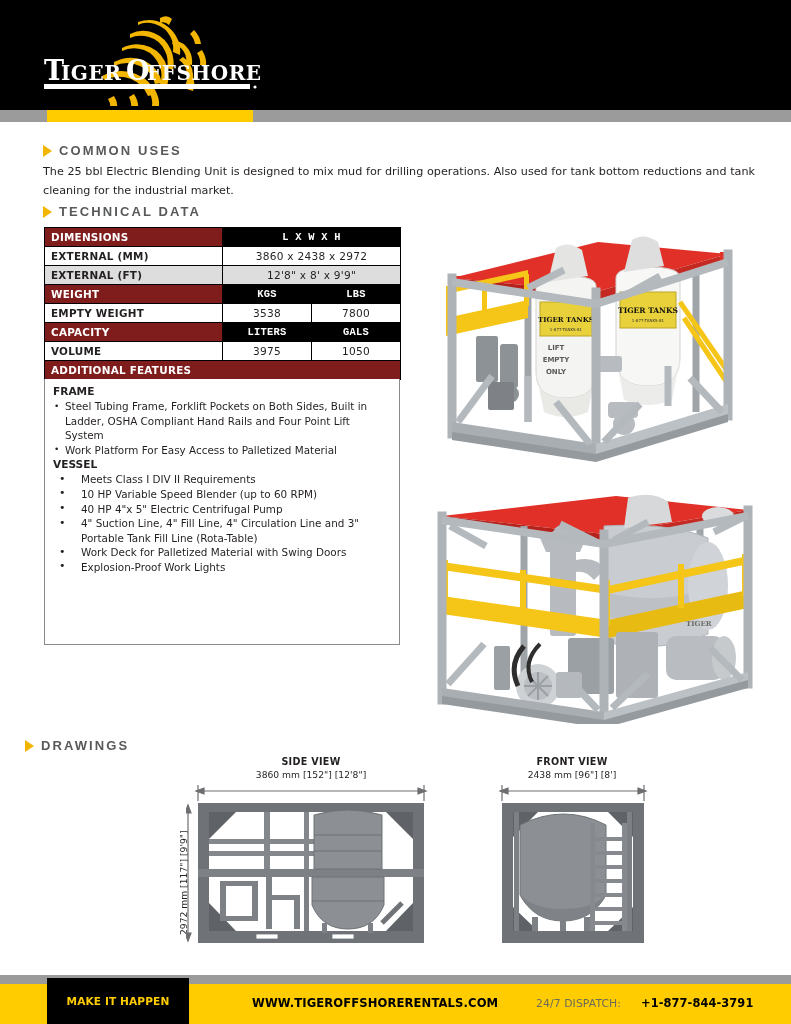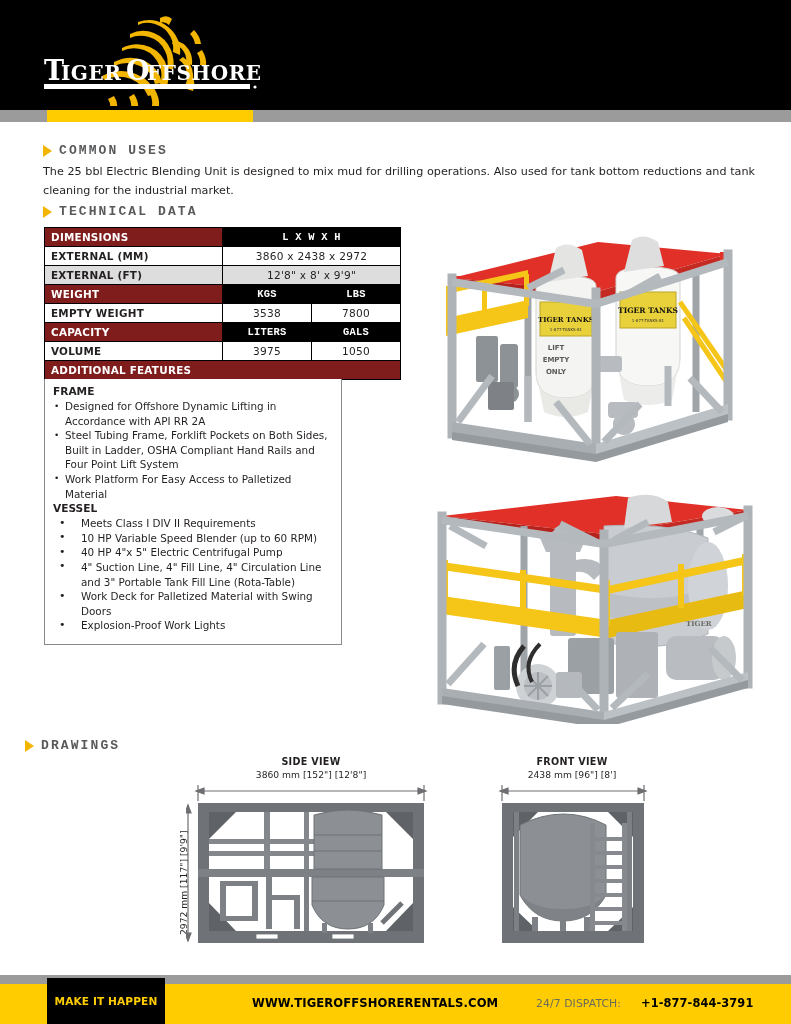--- a/index.html
+++ b/index.html
@@ -49,21 +49,21 @@
     position: absolute;
     display: flex; align-items: center; gap: 7px;
   }
   .sec-arrow {
     width: 0; height: 0;
     border-left: 9px solid #F2B600;
     border-top: 6px solid transparent;
     border-bottom: 6px solid transparent;
   }
   .sec-text {
-    font-family: Liberation Mono, monospace;
+    font-family: Liberation Sans, sans-serif;
     font-weight: bold;
     font-size: 13px;
     letter-spacing: 2.1px;
     color: #58595B;
   }
 
   
   .intro {
     position: absolute; left: 43px; top: 162px; width: 712px;
     font-family: "DejaVu Sans", sans-serif;
@@ -98,21 +98,21 @@
     text-align: center; font-weight: normal; font-size: 10.6px;
   }
   .tech-table td.val-b {
     text-align: center; font-weight: bold; font-size: 10.4px; font-family: Liberation Mono, monospace;
   }
   .tech-table tr.shade td { background: #DDDDDD; }
   .tech-table td.hdr.val-b { background: #000; color: #fff; }
 
   
   .features-box {
-    position: absolute; left: 44px; top: 379px; width: 298px; height: 266px;
+    position: absolute; left: 44px; top: 379px; width: 356px; height: 266px;
     border: 1px solid #8a8a8a;
     border-top: none;
     background: #fff;
     padding: 5px 8px 0 8px;
   }
   .feat-group-title {
     font-family: "DejaVu Sans", sans-serif;
     font-size: 10.6px; font-weight: bold; color: #231F20;
     margin: 1px 0 2px 0;
   }
@@ -155,21 +155,21 @@
   
   .footer-gray {
     position: absolute; left: 0; top: 975px; width: 791px; height: 9px;
     background: #9b9b9b;
   }
   .footer-yellow {
     position: absolute; left: 0; top: 984px; width: 791px; height: 40px;
     background: #FFCC00;
   }
   .footer-black {
-    position: absolute; left: 47px; top: 978px; width: 118px; height: 46px;
+    position: absolute; left: 47px; top: 978px; width: 142px; height: 46px;
     background: #000;
     display: flex; align-items: center; justify-content: center;
   }
   .footer-black span {
     color: #FFCC00;
     font-family: "DejaVu Sans", sans-serif;
     font-weight: bold; font-size: 10.6px; letter-spacing: 0.1px;
   }
   .footer-site {
     position: absolute; left: 252px; top: 996px;
@@ -279,21 +279,20 @@
       </tr>
       <tr>
         <td class="hdr" colspan="3">ADDITIONAL FEATURES</td>
       </tr>
     </tbody>
   </table>
 
   <div class="features-box">
     <div class="feat-group-title">FRAME</div>
     <ul class="feat-list dash">
-      <li>Designed for Offshore Dynamic Lifting in Accordance with API RR 2A</li>
       <li>Steel Tubing Frame, Forklift Pockets on Both Sides, Built in Ladder, OSHA Compliant Hand Rails and Four Point Lift System</li>
       <li>Work Platform For Easy Access to Palletized Material</li>
     </ul>
     <div class="feat-group-title">VESSEL</div>
     <ul class="feat-list round">
       <li>Meets Class I DIV II Requirements</li>
       <li>10 HP Variable Speed Blender (up to 60 RPM)</li>
       <li>40 HP 4"x 5" Electric Centrifugal Pump</li>
       <li>4" Suction Line, 4" Fill Line, 4" Circulation Line and 3" Portable Tank Fill Line (Rota-Table)</li>
       <li>Work Deck for Palletized Material with Swing Doors</li>

